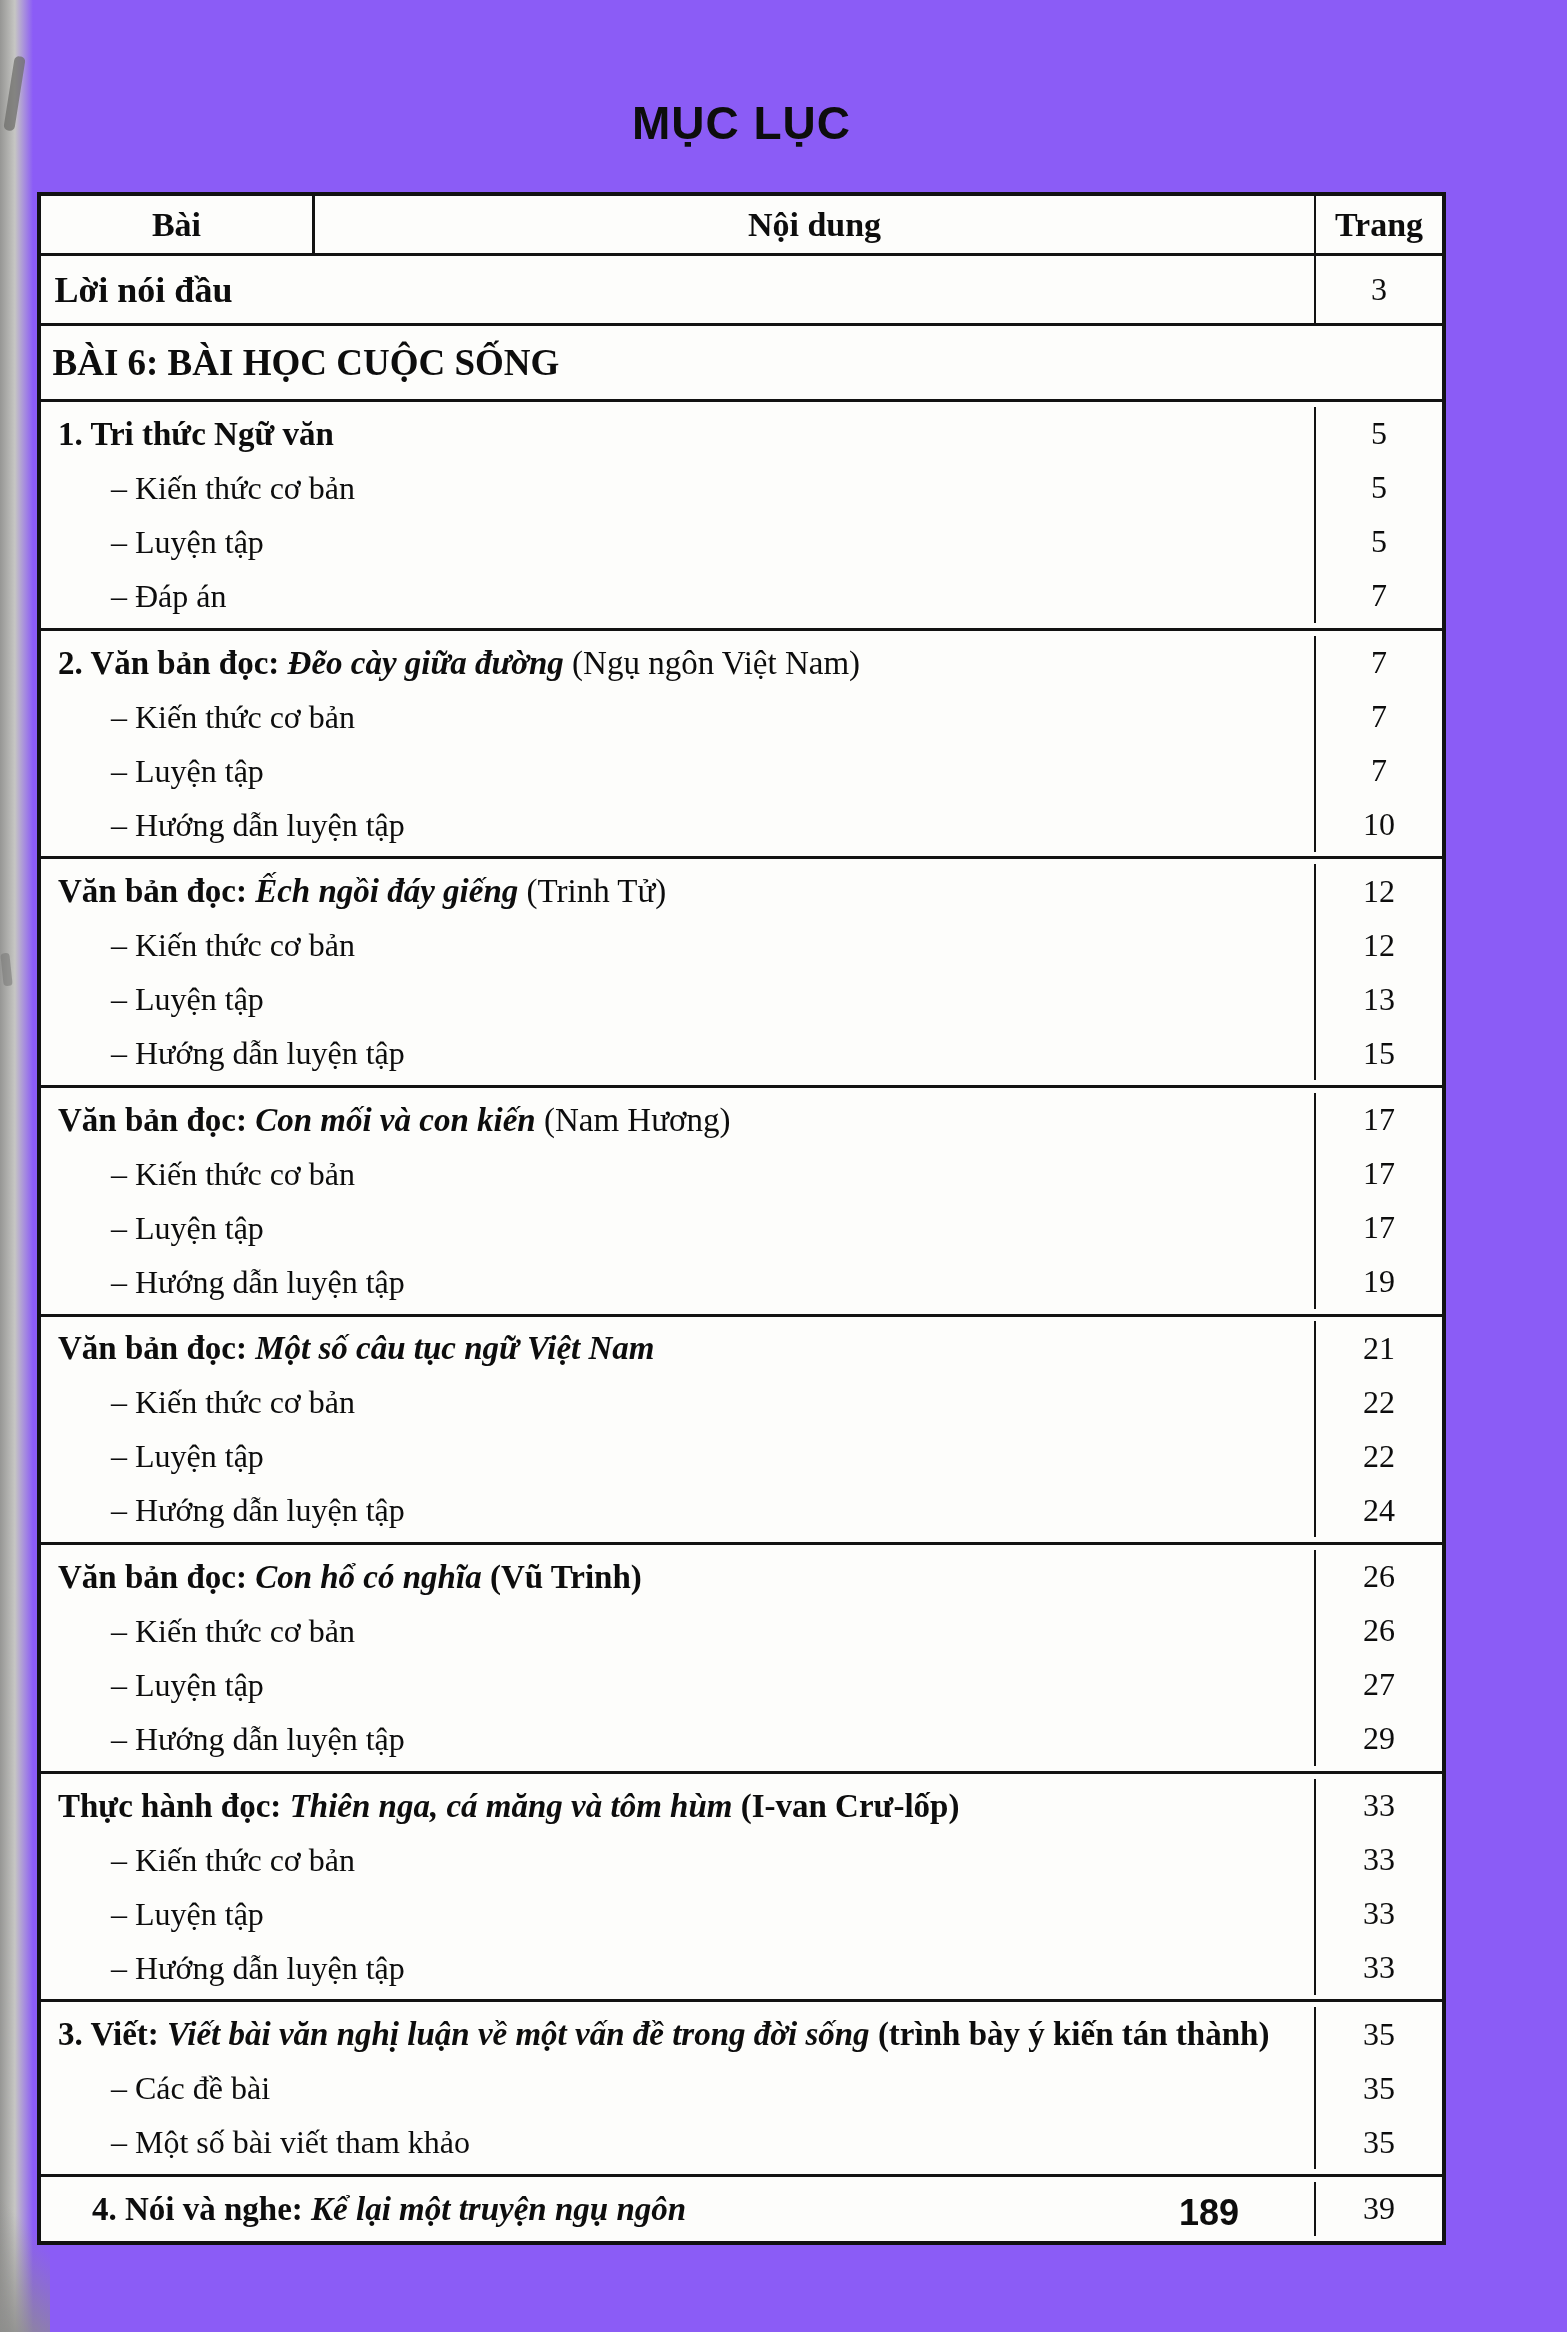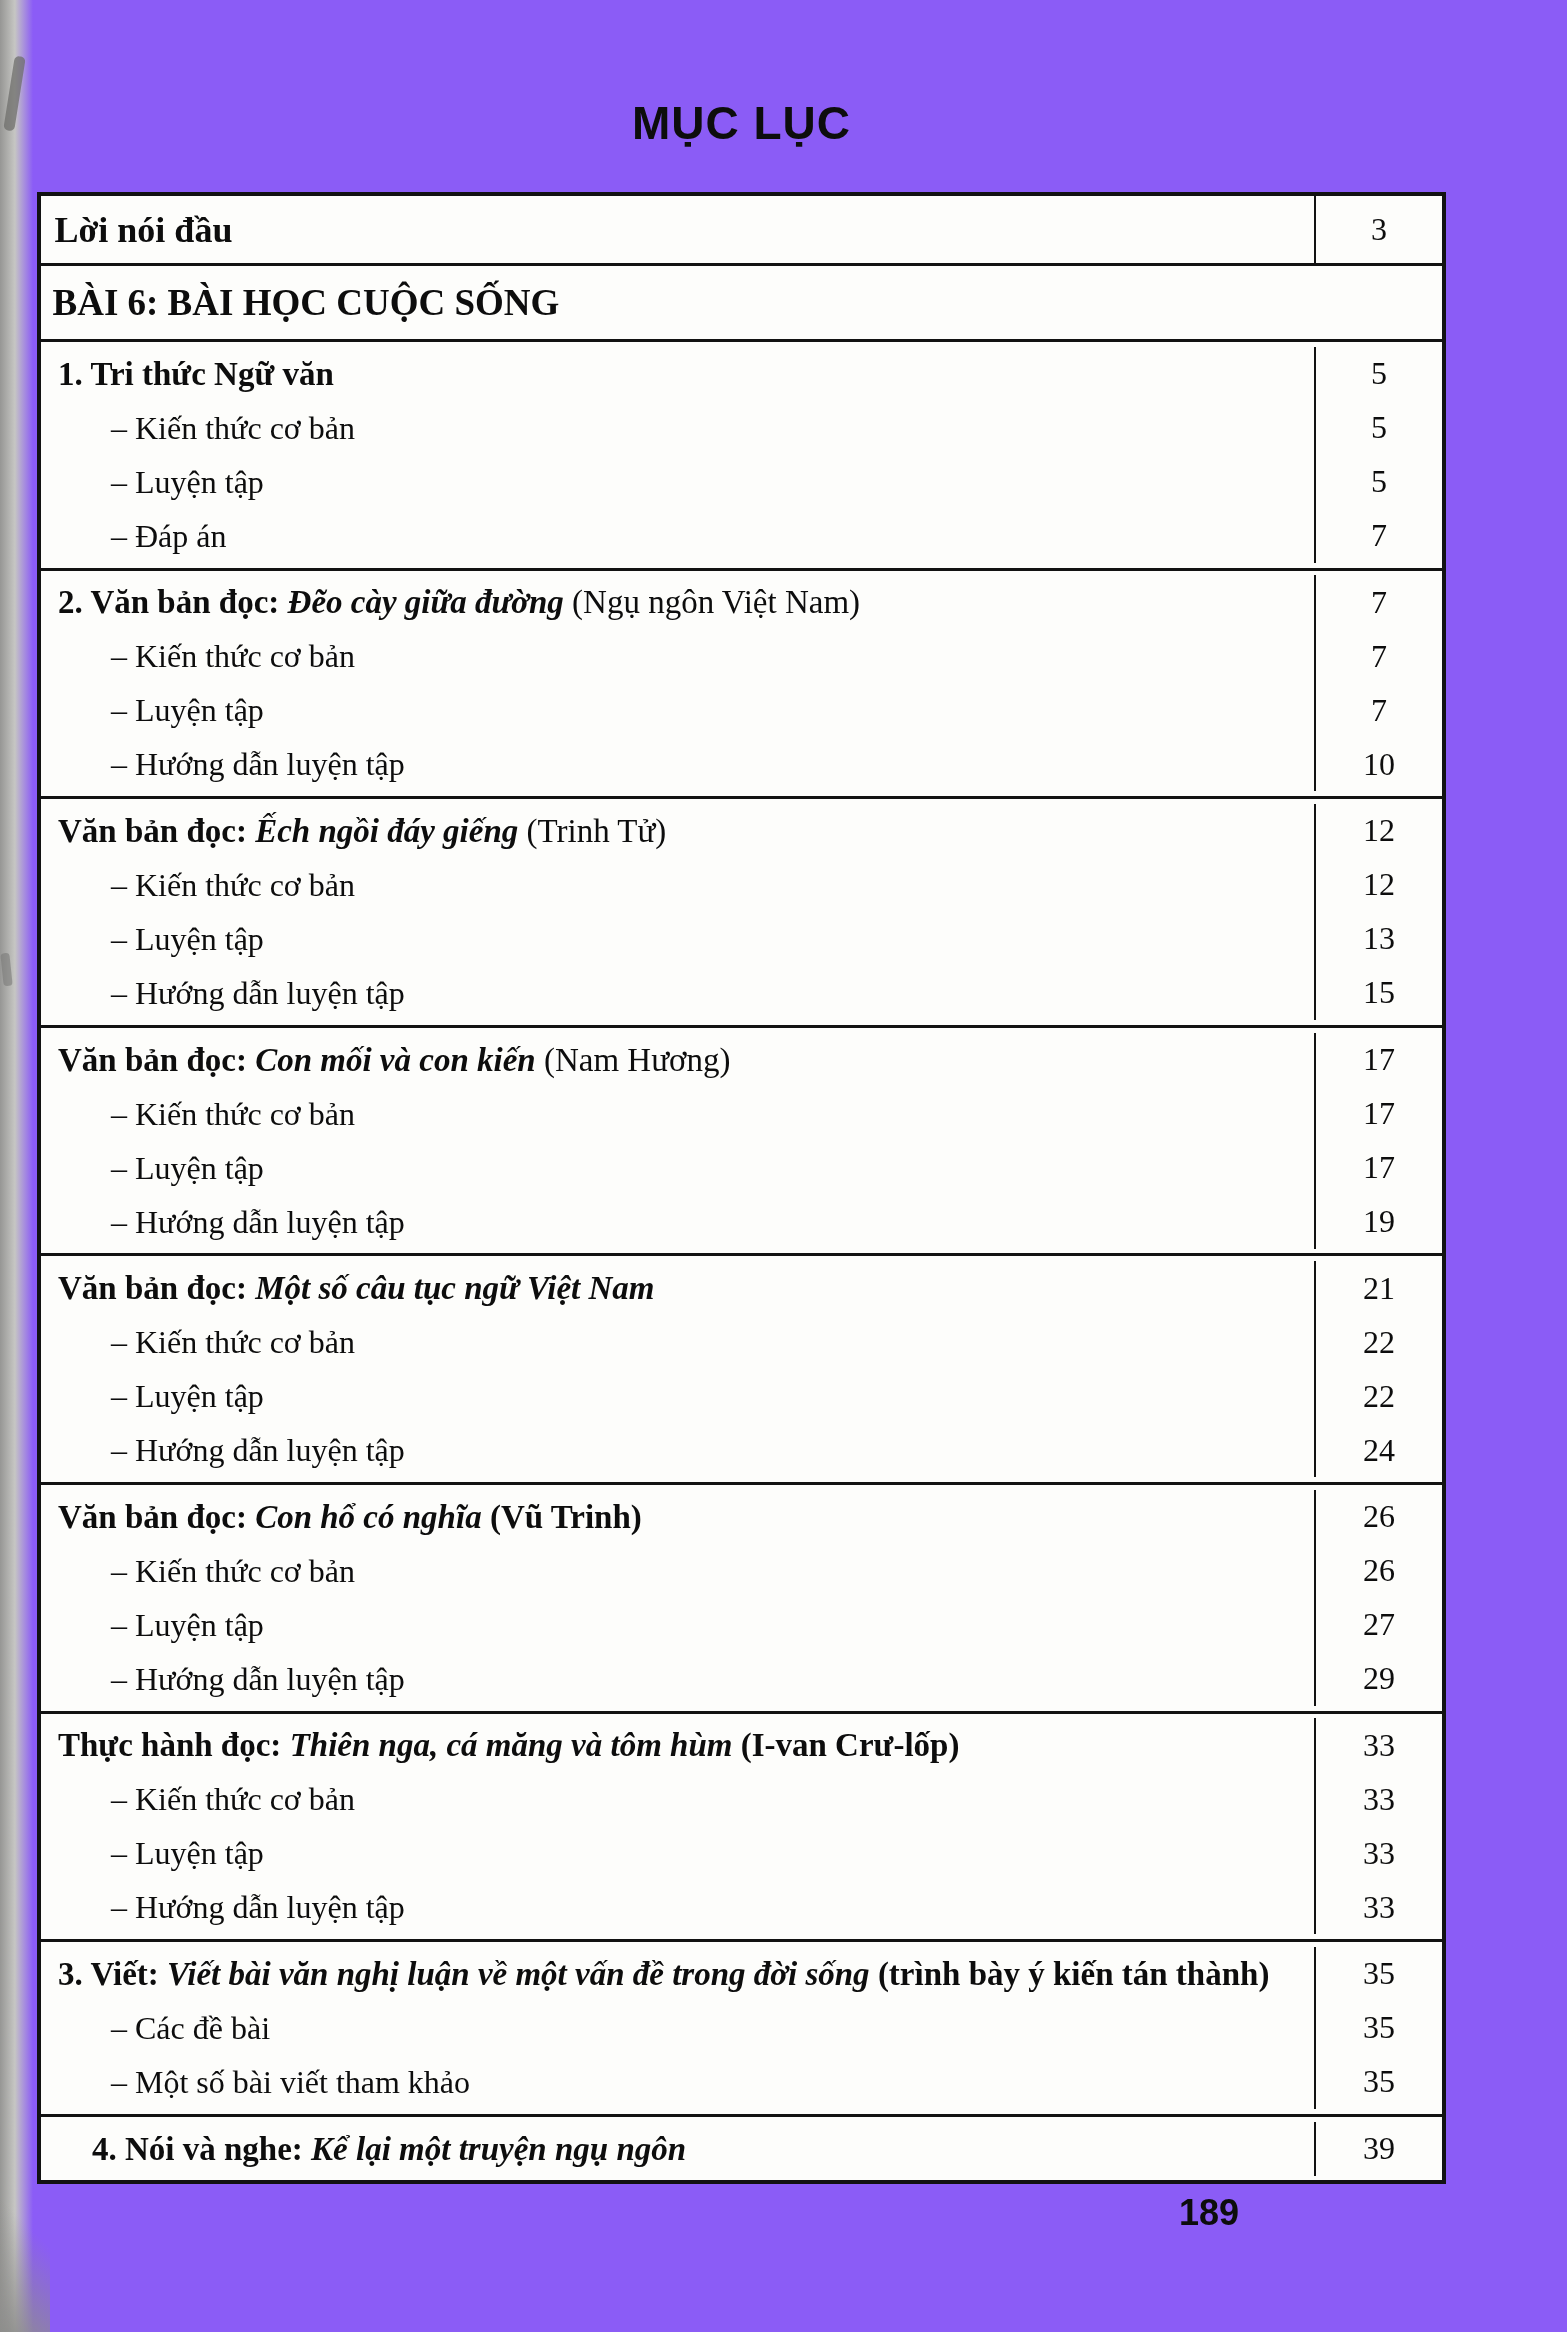--- a/index.html
+++ b/index.html
@@ -105,20 +105,25 @@
 
   <div class="scan-edge-left"></div>
   <div class="scan-curl-top"></div>
   <div class="scan-mark-mid"></div>
   <div class="scan-corner-bottom"></div>
 
   <h1 class="page-title">MỤC LỤC</h1>
 
   <div class="toc">
 
+    <div class="row header-row">
+      <div class="cell-bai">Bài</div>
+      <div class="cell-noidung">Nội dung</div>
+      <div class="cell-trang">Trang</div>
+    </div>
 
     <div class="row intro-row">
       <div class="intro-label">Lời nói đầu</div>
       <div class="page-col">3</div>
     </div>
 
     <div class="unit-row">BÀI 6: BÀI HỌC CUỘC SỐNG</div>
 
     <div id="sections">
         <div class="toc-section">

